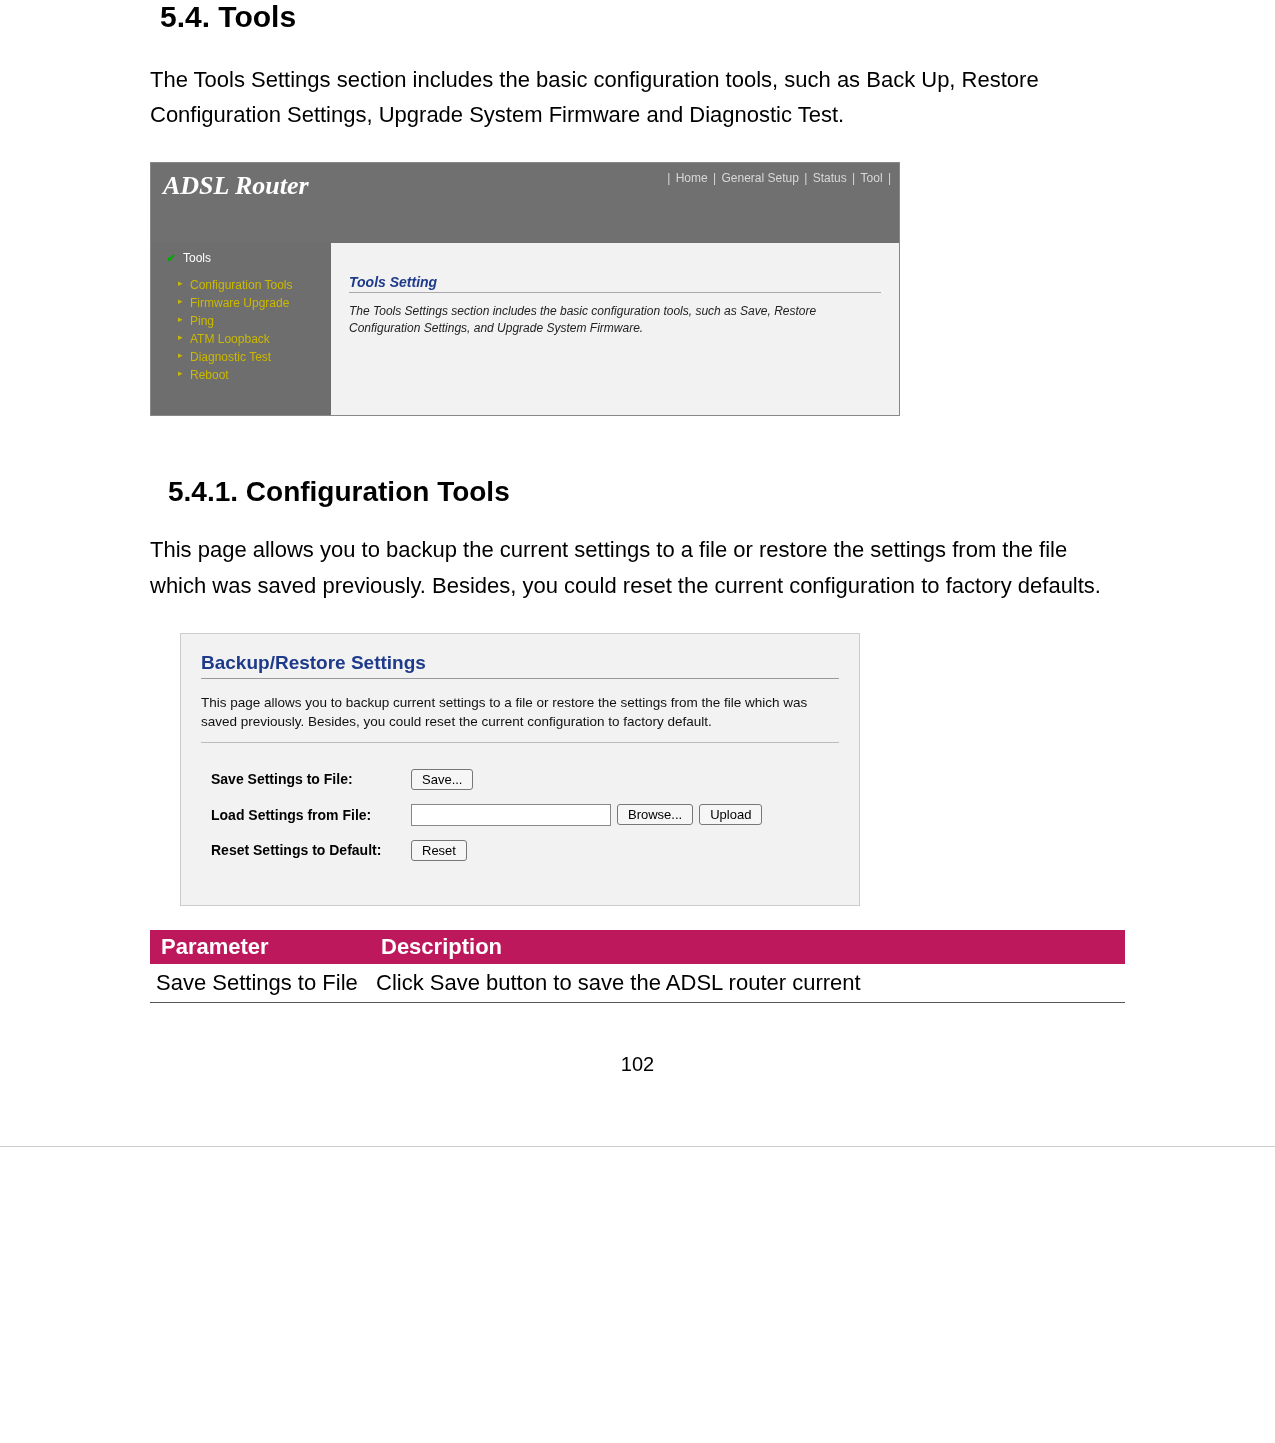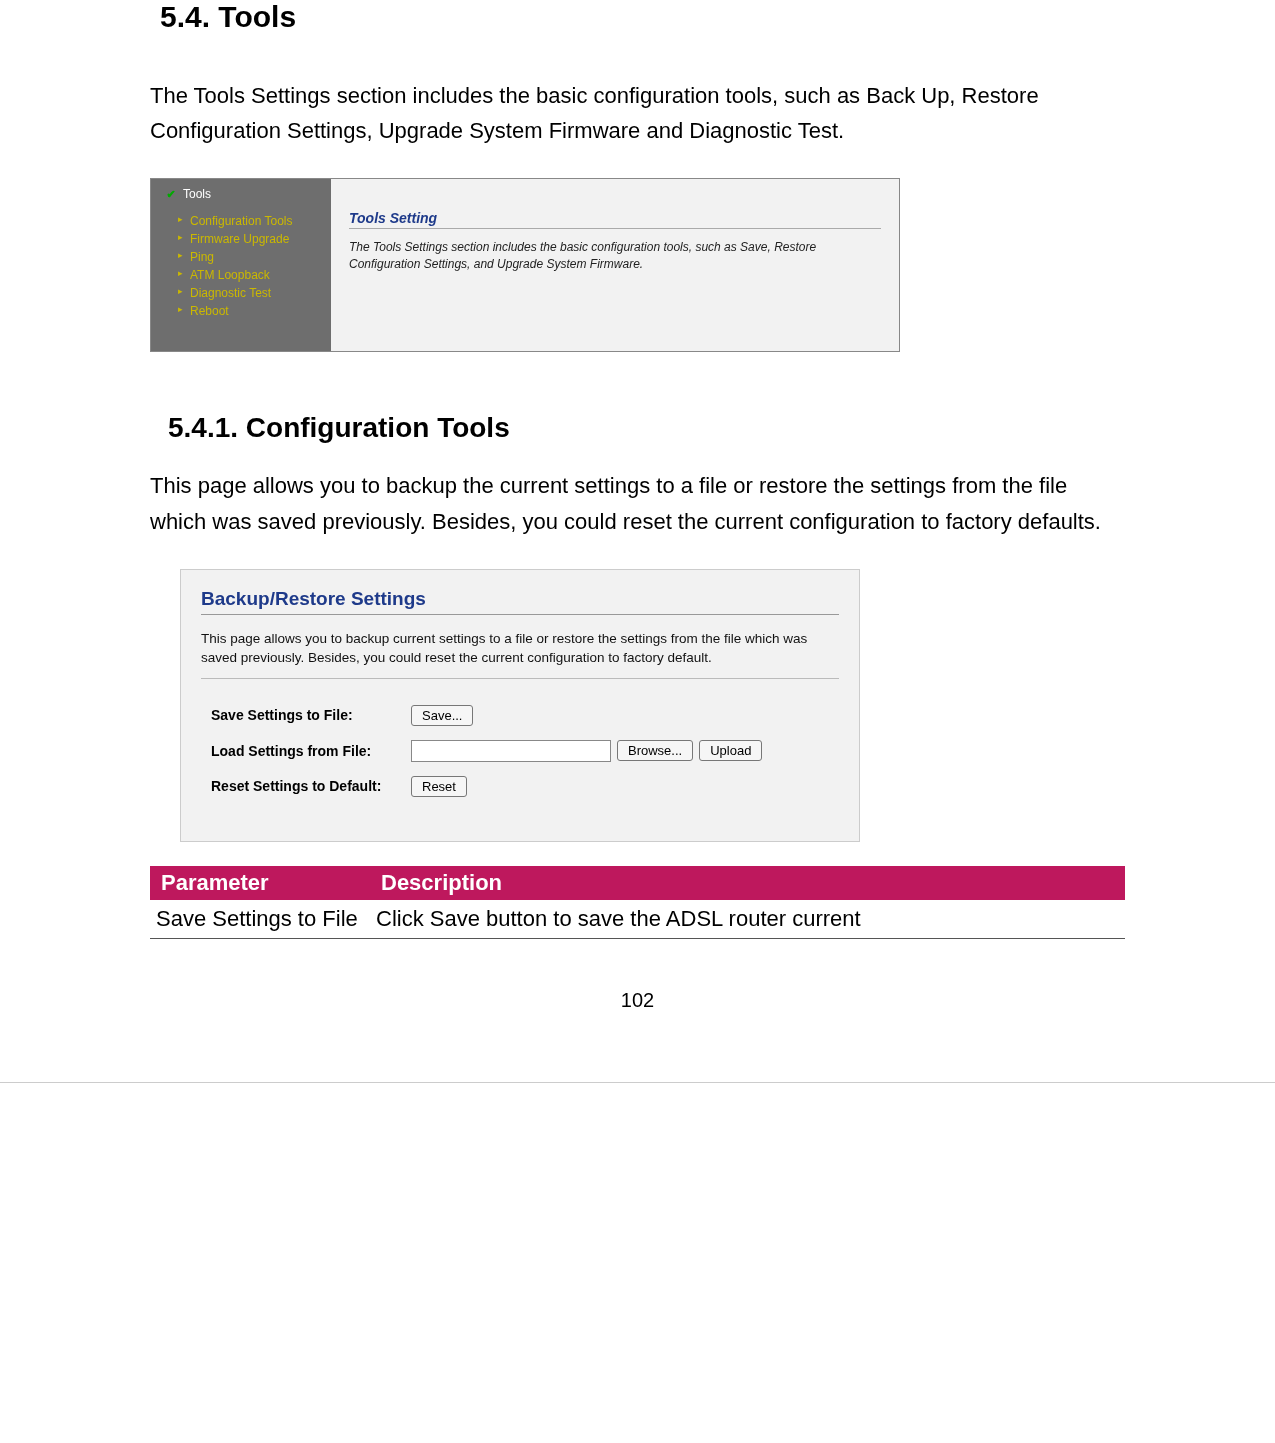--- a/index.html
+++ b/index.html
@@ -10,21 +10,21 @@
     color: #000;
     width: 1275px;
   }
   .page {
     width: 1275px;
     padding: 0 150px 40px 150px;
   }
   .h1 {
     font-size: 30px;
     font-weight: bold;
-    margin: 0 0 44px 10px;
+    margin: 0 0 28px 10px;
   }
   .body-text {
     font-size: 22px;
     line-height: 1.6;
     margin: 0 0 30px 0;
   }
   
   .shot {
     width: 750px;
     border: 1px solid #888;
@@ -223,20 +223,29 @@
 </style>
 </head>
 <body>
 
 <div class="page">
 
   <div class="h1">5.4.    Tools</div>
   <p class="body-text">The Tools Settings section includes the basic configuration tools, such as Back Up, Restore Configuration Settings, Upgrade System Firmware and Diagnostic Test.</p>
 
   <div class="shot">
+    <div class="shot-header">
+      <div class="shot-title">ADSL Router</div>
+      <div class="shot-nav">
+        | <span>Home</span>
+        | <span>General Setup</span>
+        | <span>Status</span>
+        | <span>Tool</span> |
+      </div>
+    </div>
     <div class="shot-body">
       <div class="sidebar">
         <div class="sidebar-top">
           <span class="check">✔</span>
           <span class="sidebar-top-label">Tools</span>
         </div>
         <ul>
           <li>Configuration Tools</li>
           <li>Firmware Upgrade</li>
           <li>Ping</li>

